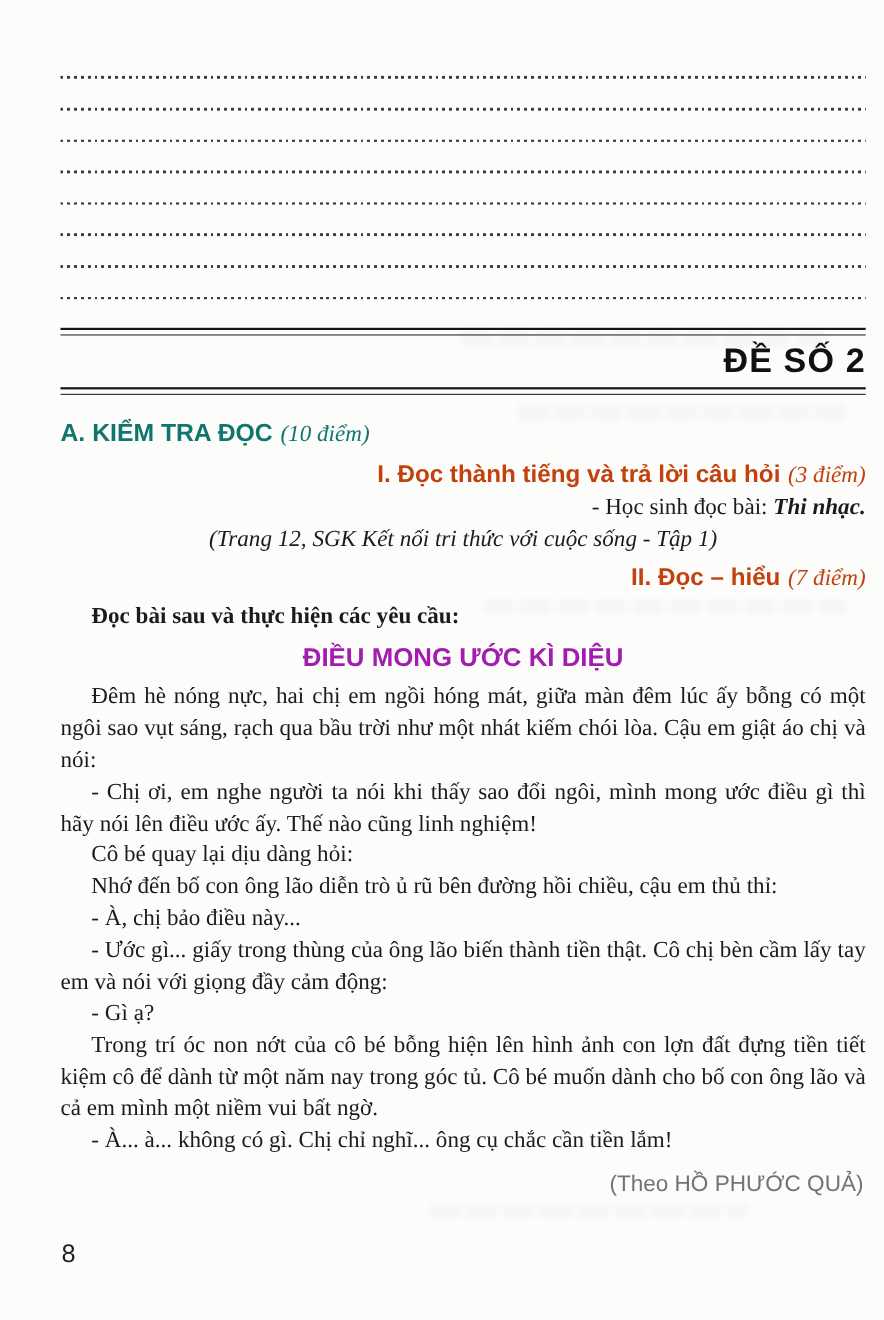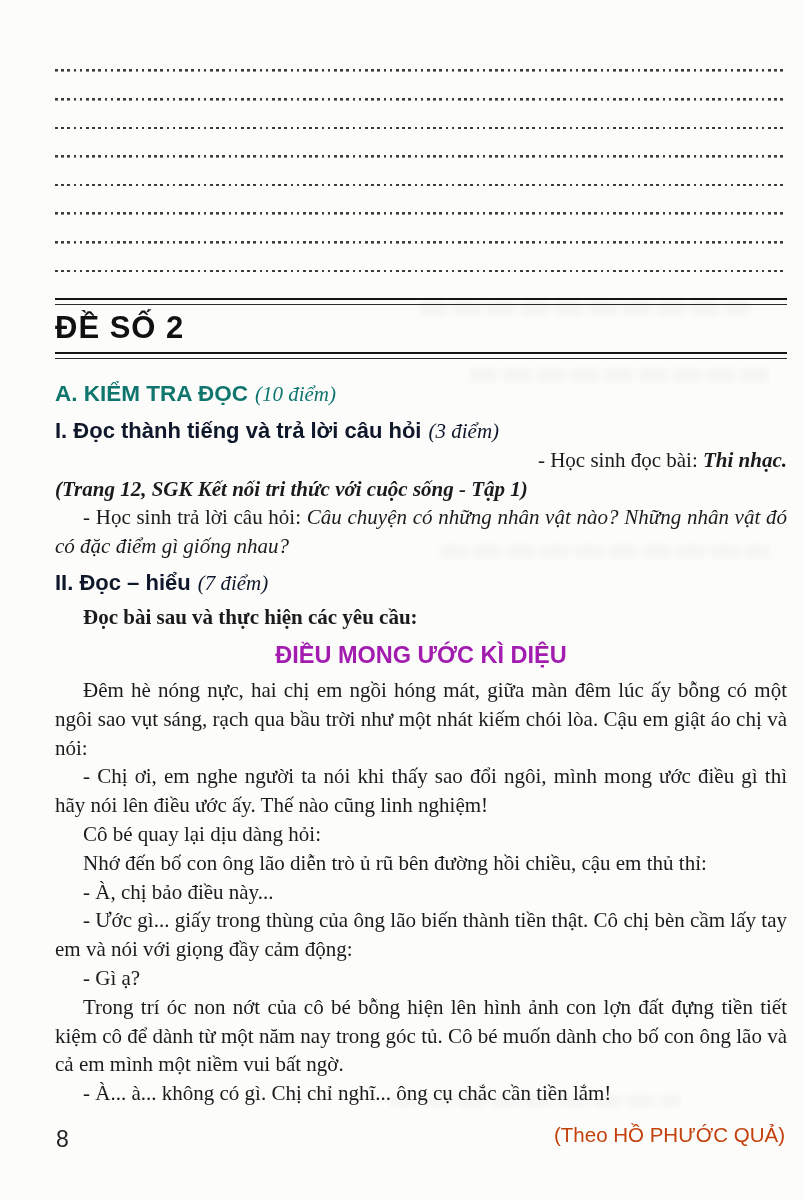--- a/index.html
+++ b/index.html
@@ -27,21 +27,21 @@
     background-repeat:no-repeat;
   }
   
   .band{ margin-top:23px; }
   .band-rule{
     height:4px;
     border-top:2.2px solid #161616;
     border-bottom:1.8px solid #2a2a2a;
   }
   .band-title{
-    text-align:left;
+    text-align:right;
     font-family:"Liberation Sans","DejaVu Sans",sans-serif;
     font-weight:bold;
     font-size:31px;
     letter-spacing:1px;
     padding:5px 0 6px 0;
     color:#111;
   }
   
   .h-sec{
     font-family:"Liberation Sans","DejaVu Sans",sans-serif;
@@ -50,38 +50,39 @@
     margin:20px 0 0 0;
     line-height:30px;
     color:#0f766e;
   }
   .h-sub{
     font-family:"Liberation Sans","DejaVu Sans",sans-serif;
     font-weight:bold;
     font-size:22px;
     margin:7px 0 0 0;
     line-height:30px;
-    color:#0f172a;
+    color:#c2410c;
+    text-align:right;
   }
   .pts{
     font-family:"Liberation Serif","DejaVu Serif",serif;
     font-weight:normal;
     font-style:italic;
     font-size:21px;
     margin-left:7px;
   }
   
   .line, .para{
     font-size:21px;
     line-height:28.8px;
     margin:0;
     text-align:right;
   }
   .indent{ text-indent:28px; }
-  .center{ text-align:left;font-weight:bold; }
+  .center{ text-align:center; }
   .just{ text-align:justify; }
   .ital{ font-style:italic; }
   .bold-ital{ font-weight:bold; font-style:italic; }
   .instruction{
     font-size:21px; line-height:29px;
     font-weight:bold; 
     margin:5px 0 0 0;
     text-indent:28px;
   }
   .passage-title{
@@ -92,21 +93,21 @@
     margin:7px 0 5px 0;
     line-height:32px;
     color:#a21caf;
   }
   .attribution{
     font-family:"Liberation Sans","DejaVu Sans",sans-serif;
     font-size:20.5px;
     text-align:right;
     margin-top:15px;
     padding-right:2px;
-    color:#c2410c;
+    color:#737373;
   }
   .page-number{
     position:absolute;
     left:56px; top:1126px;
     font-family:"Liberation Sans","DejaVu Sans",sans-serif;
     font-size:23px;
     color:#222;
   }
   
   .ghost{
@@ -141,21 +142,20 @@
   </div>
 
   <h2 class="h-sec"><span>A. KIỂM TRA ĐỌC</span><span class="pts">(10 điểm)</span></h2>
 
   <h3 class="h-sub"><span>I. Đọc thành tiếng và trả lời câu hỏi</span><span class="pts">(3 điểm)</span></h3>
 
   <p class="line indent"><span>- Học sinh đọc bài: </span><span class="bold-ital">Thi nhạc.</span></p>
 
   <p class="line center ital">(Trang 12, SGK Kết nối tri thức với cuộc sống - Tập 1)</p>
 
-  <p class="line indent just"><span>- Học sinh trả lời câu hỏi: </span><span class="ital">Câu chuyện có những nhân vật nào? Những nhân vật đó có đặc điểm gì giống nhau?</span></p>
 
   <h3 class="h-sub"><span>II. Đọc – hiểu</span><span class="pts">(7 điểm)</span></h3>
 
   <p class="instruction">Đọc bài sau và thực hiện các yêu cầu:</p>
 
   <div class="passage-title">ĐIỀU MONG ƯỚC KÌ DIỆU</div>
 
   <div id="passage">
   <p class="para indent just">Đêm hè nóng nực, hai chị em ngồi hóng mát, giữa màn đêm lúc ấy bỗng có một ngôi sao vụt sáng, rạch qua bầu trời như một nhát kiếm chói lòa. Cậu em giật áo chị và nói:</p>
 

